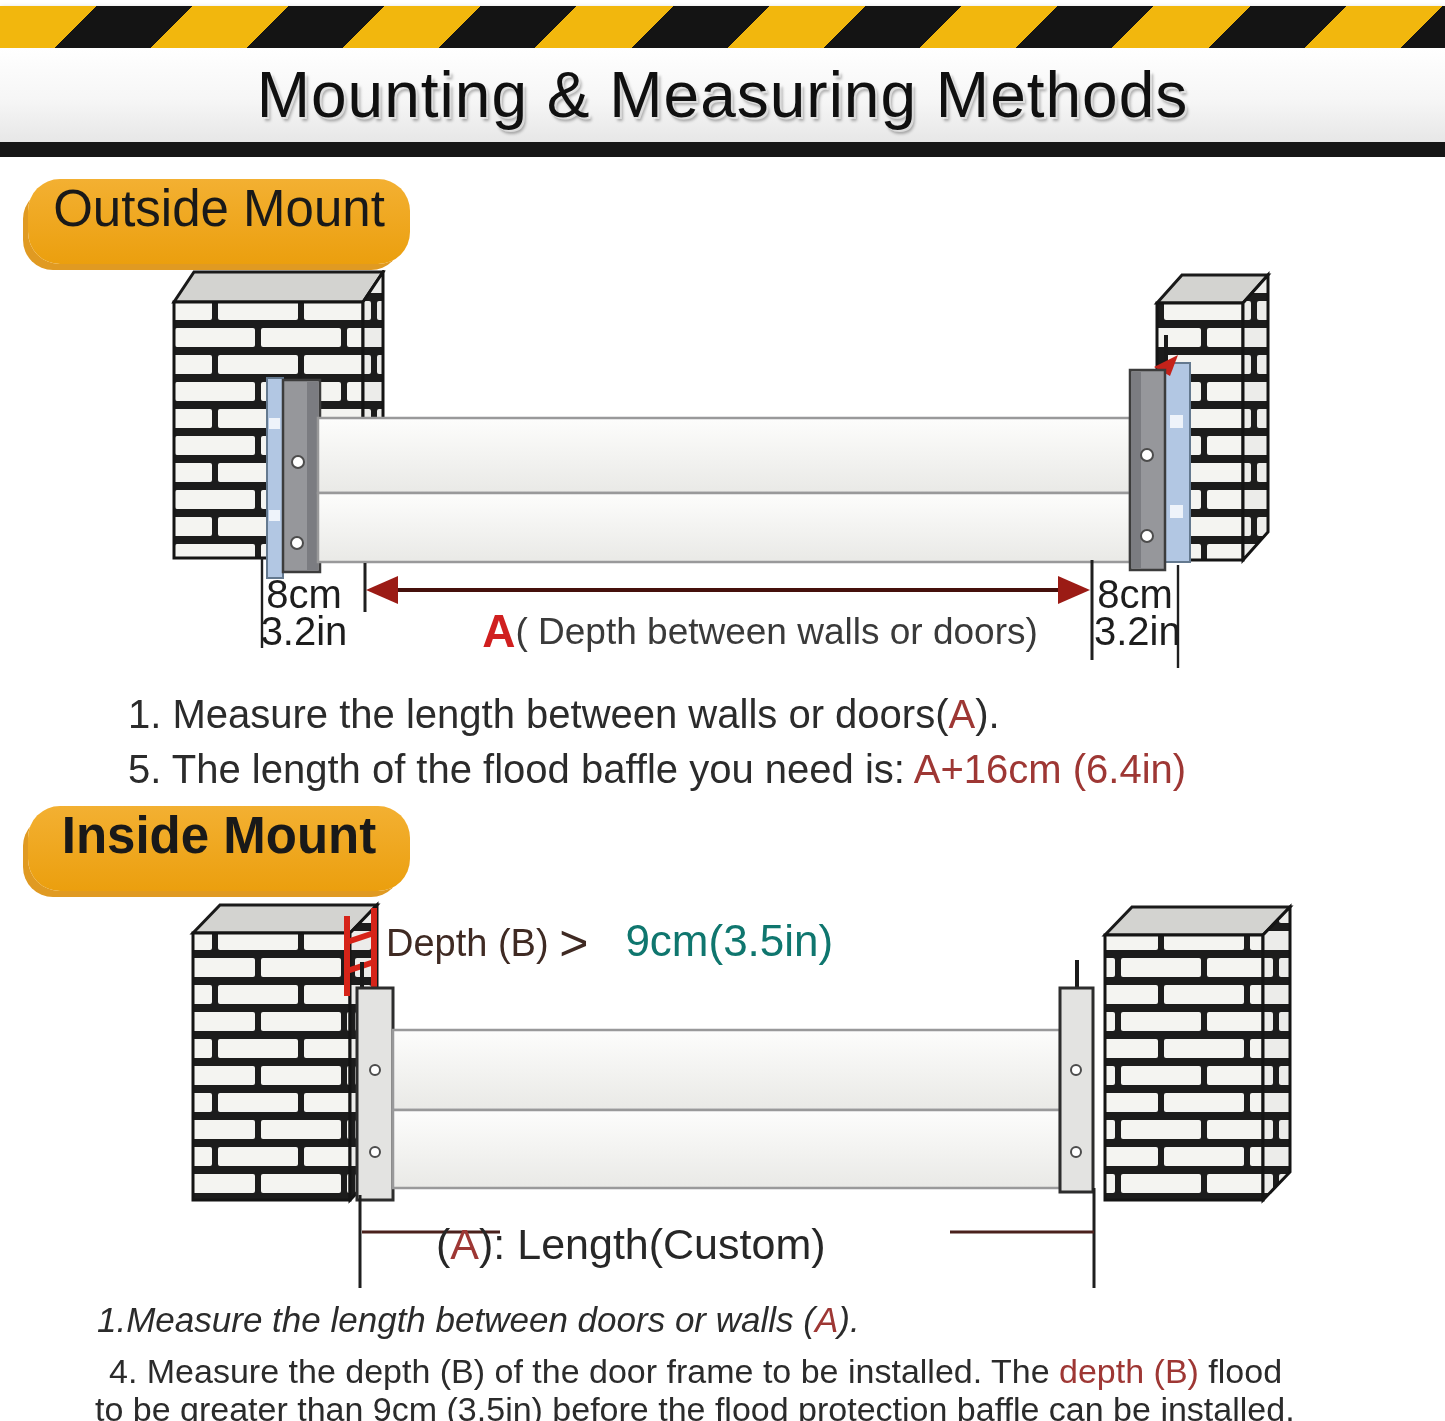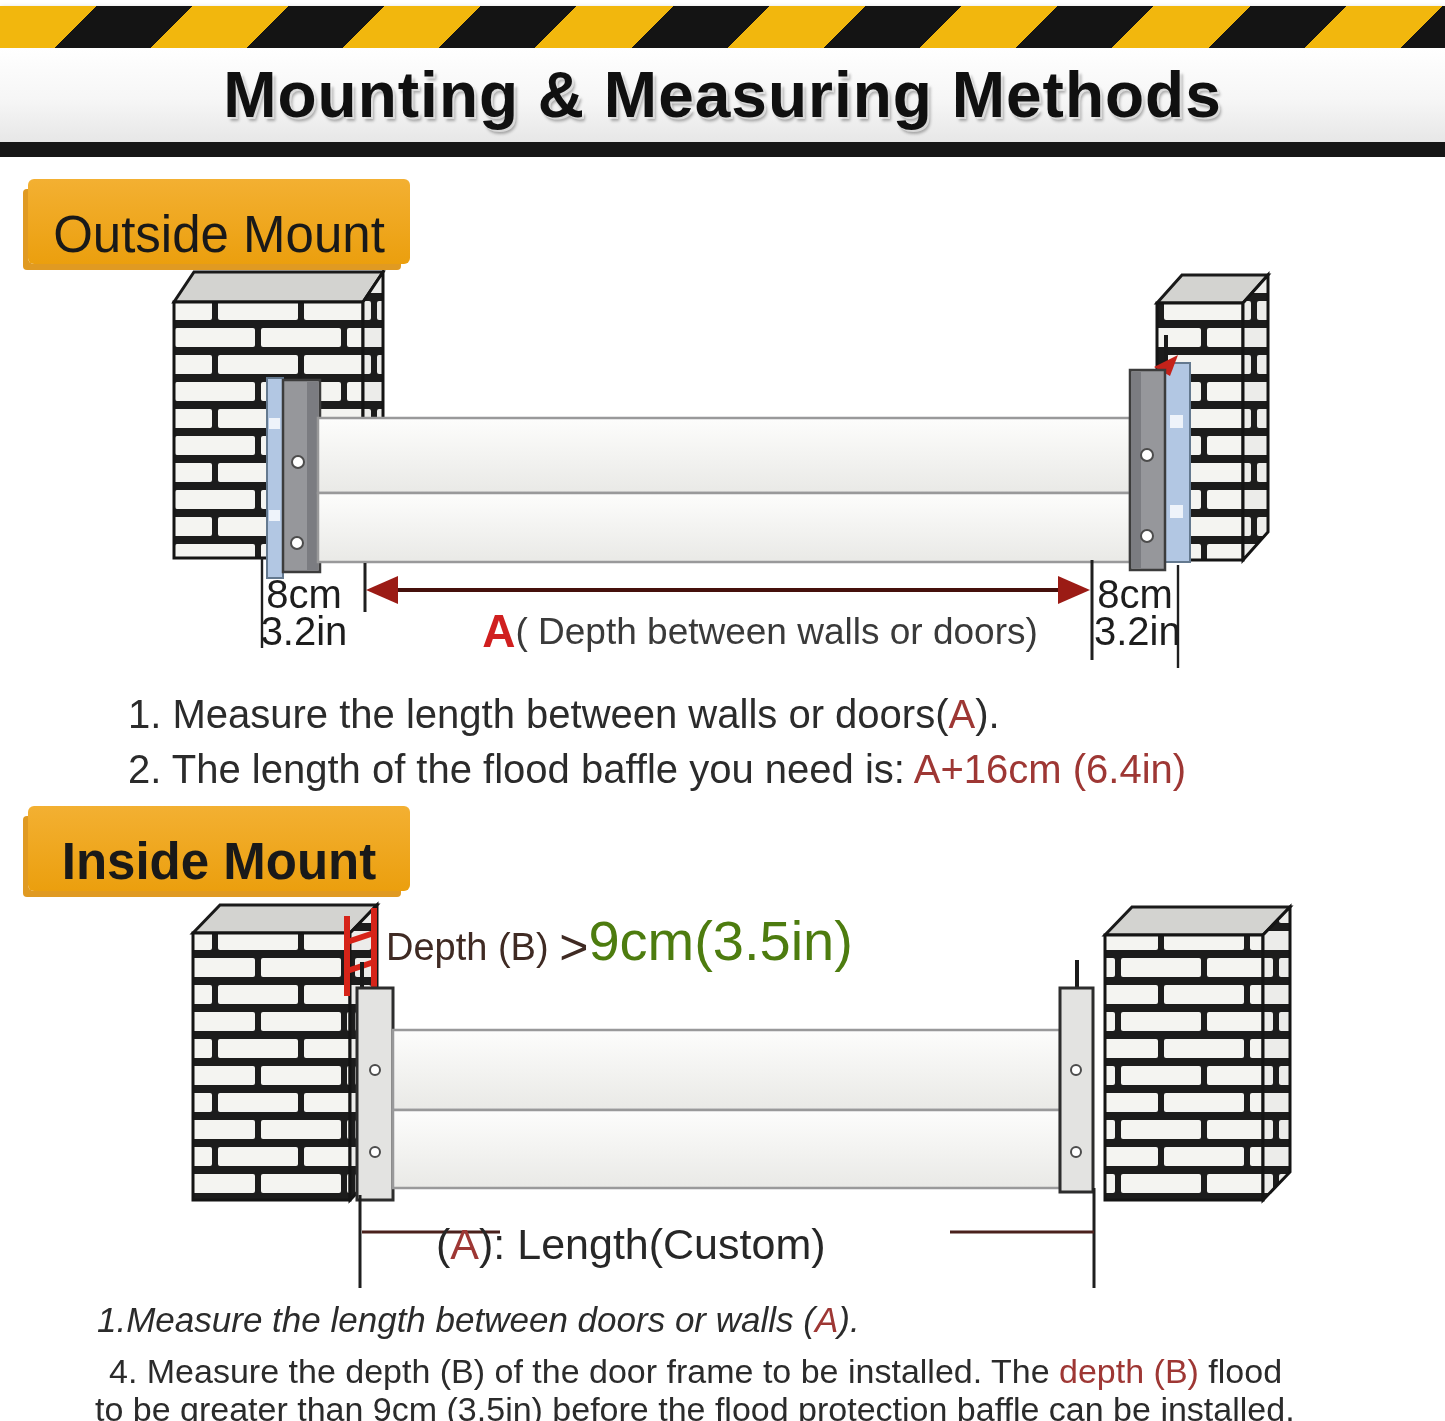--- a/index.html
+++ b/index.html
@@ -6,29 +6,29 @@
   #page{position:relative;width:1445px;height:1421px;background:#ffffff;overflow:hidden;
         font-family:"Liberation Sans",sans-serif;}
 
   
   .tape{position:absolute;top:6px;left:0;width:100%;height:42px;
         background:repeating-linear-gradient(135deg,#f2b70d 0 68px,#141414 68px 136px);
         box-shadow:0 3px 6px rgba(0,0,0,.35);}
   .titleband{position:absolute;top:48px;left:0;width:100%;height:94px;
         background:linear-gradient(180deg,#ffffff 0%,#f6f6f6 55%,#e7e7e7 100%);
         display:flex;align-items:center;justify-content:center;}
-  .titleband h1{margin:0;font-size:64px;font-weight:700;color:#101010;letter-spacing:1px;
+  .titleband h1{margin:0;font-size:64px;font-weight:400;color:#101010;letter-spacing:1px;
         text-shadow:2px 2px 0 rgba(255,255,255,.55),3px 4px 3px rgba(0,0,0,.30);}
   .blackbar{position:absolute;top:142px;left:0;width:100%;height:15px;background:#161616;}
 
   
-  .badge{position:absolute;left:28px;width:382px;height:85px;border-radius:6px;
+  .badge{position:absolute;left:28px;width:382px;height:85px;border-radius:32px;
         background:linear-gradient(180deg,#f3b032,#eb9f0e);
         box-shadow:-7px 8px 0 -2px #e09a22;
-        display:flex;align-items:flex-end;justify-content:center;
+        display:flex;align-items:flex-start;justify-content:center;
         font-size:51px;color:#191919;}
   #badge-outside{top:179px;}
   #badge-inside{top:806px;font-weight:bold;}
 
   
   .diagram{position:absolute;left:0;width:1445px;padding-left:44px;}
   #diagram-outside{top:270px;height:412px;}
   #diagram-inside{top:900px;height:397px;}
   .diagram svg{position:absolute;top:0;left:0;}
 
@@ -56,21 +56,21 @@
   .dimcol{position:absolute;text-align:center;color:#1d1d1d;font-size:40px;line-height:37px;}
   #dim-out-left{left:252px;top:306px;width:104px;}
   #dim-out-right{left:1094px;top:306px;width:82px;}
   .spanlabel{position:absolute;left:400px;top:334px;width:720px;text-align:center;
         color:#3a3a3a;font-size:37px;white-space:nowrap;}
   .spanlabel .bigacc{color:#d01f1f;font-size:46px;font-weight:700;vertical-align:-3px;}
 
   #depth-note{position:absolute;left:386px;top:16px;color:#3f2a23;font-size:38px;
         line-height:50px;white-space:nowrap;}
   #depth-note .gt{font-size:50px;vertical-align:-4px;font-weight:400;}
-  #depth-note .val{font-size:56px;color:#4d7c0f;}
+  #depth-note .val{font-size:44px;color:#0f766e;margin-left:37px;}
 
   #dim-in-center{position:absolute;left:436px;top:320px;width:590px;text-align:left;
         font-size:43px;color:#272727;white-space:nowrap;}
   .acc{color:#9e3734;}
 
   
   .instr{position:absolute;color:#2b2b2b;}
   #instr-outside{left:128px;top:692px;font-size:40px;line-height:44px;}
   #instr-outside p{margin:0 0 11px 0;}
   #instr-inside-1{left:97px;top:1300px;font-size:35px;font-style:italic;}
@@ -177,21 +177,21 @@
     </div>
 
     <div class="dimcol" id="dim-out-right">
       <div>8cm</div>
       <div>3.2in</div>
     </div>
   </div>
 
   <div class="instr" id="instr-outside">
     <p><span>1. Measure the length between walls or doors(</span><span class="acc">A</span><span>).</span></p>
-    <p><span>2. The length of the flood baffle you need is: </span><span class="acc">A+16cm (6.4in)</span><span></span></p>
+    <p><span>5. The length of the flood baffle you need is: </span><span class="acc">A+16cm (6.4in)</span><span></span></p>
   </div>
 
   <div class="badge" id="badge-inside">
     <span>Inside Mount</span>
   </div>
 
   <div class="diagram" id="diagram-inside">
     <svg width="1445" height="397" viewBox="0 0 1445 397">
       <defs>
         <pattern id="bk2" width="86" height="54" patternUnits="userSpaceOnUse">

